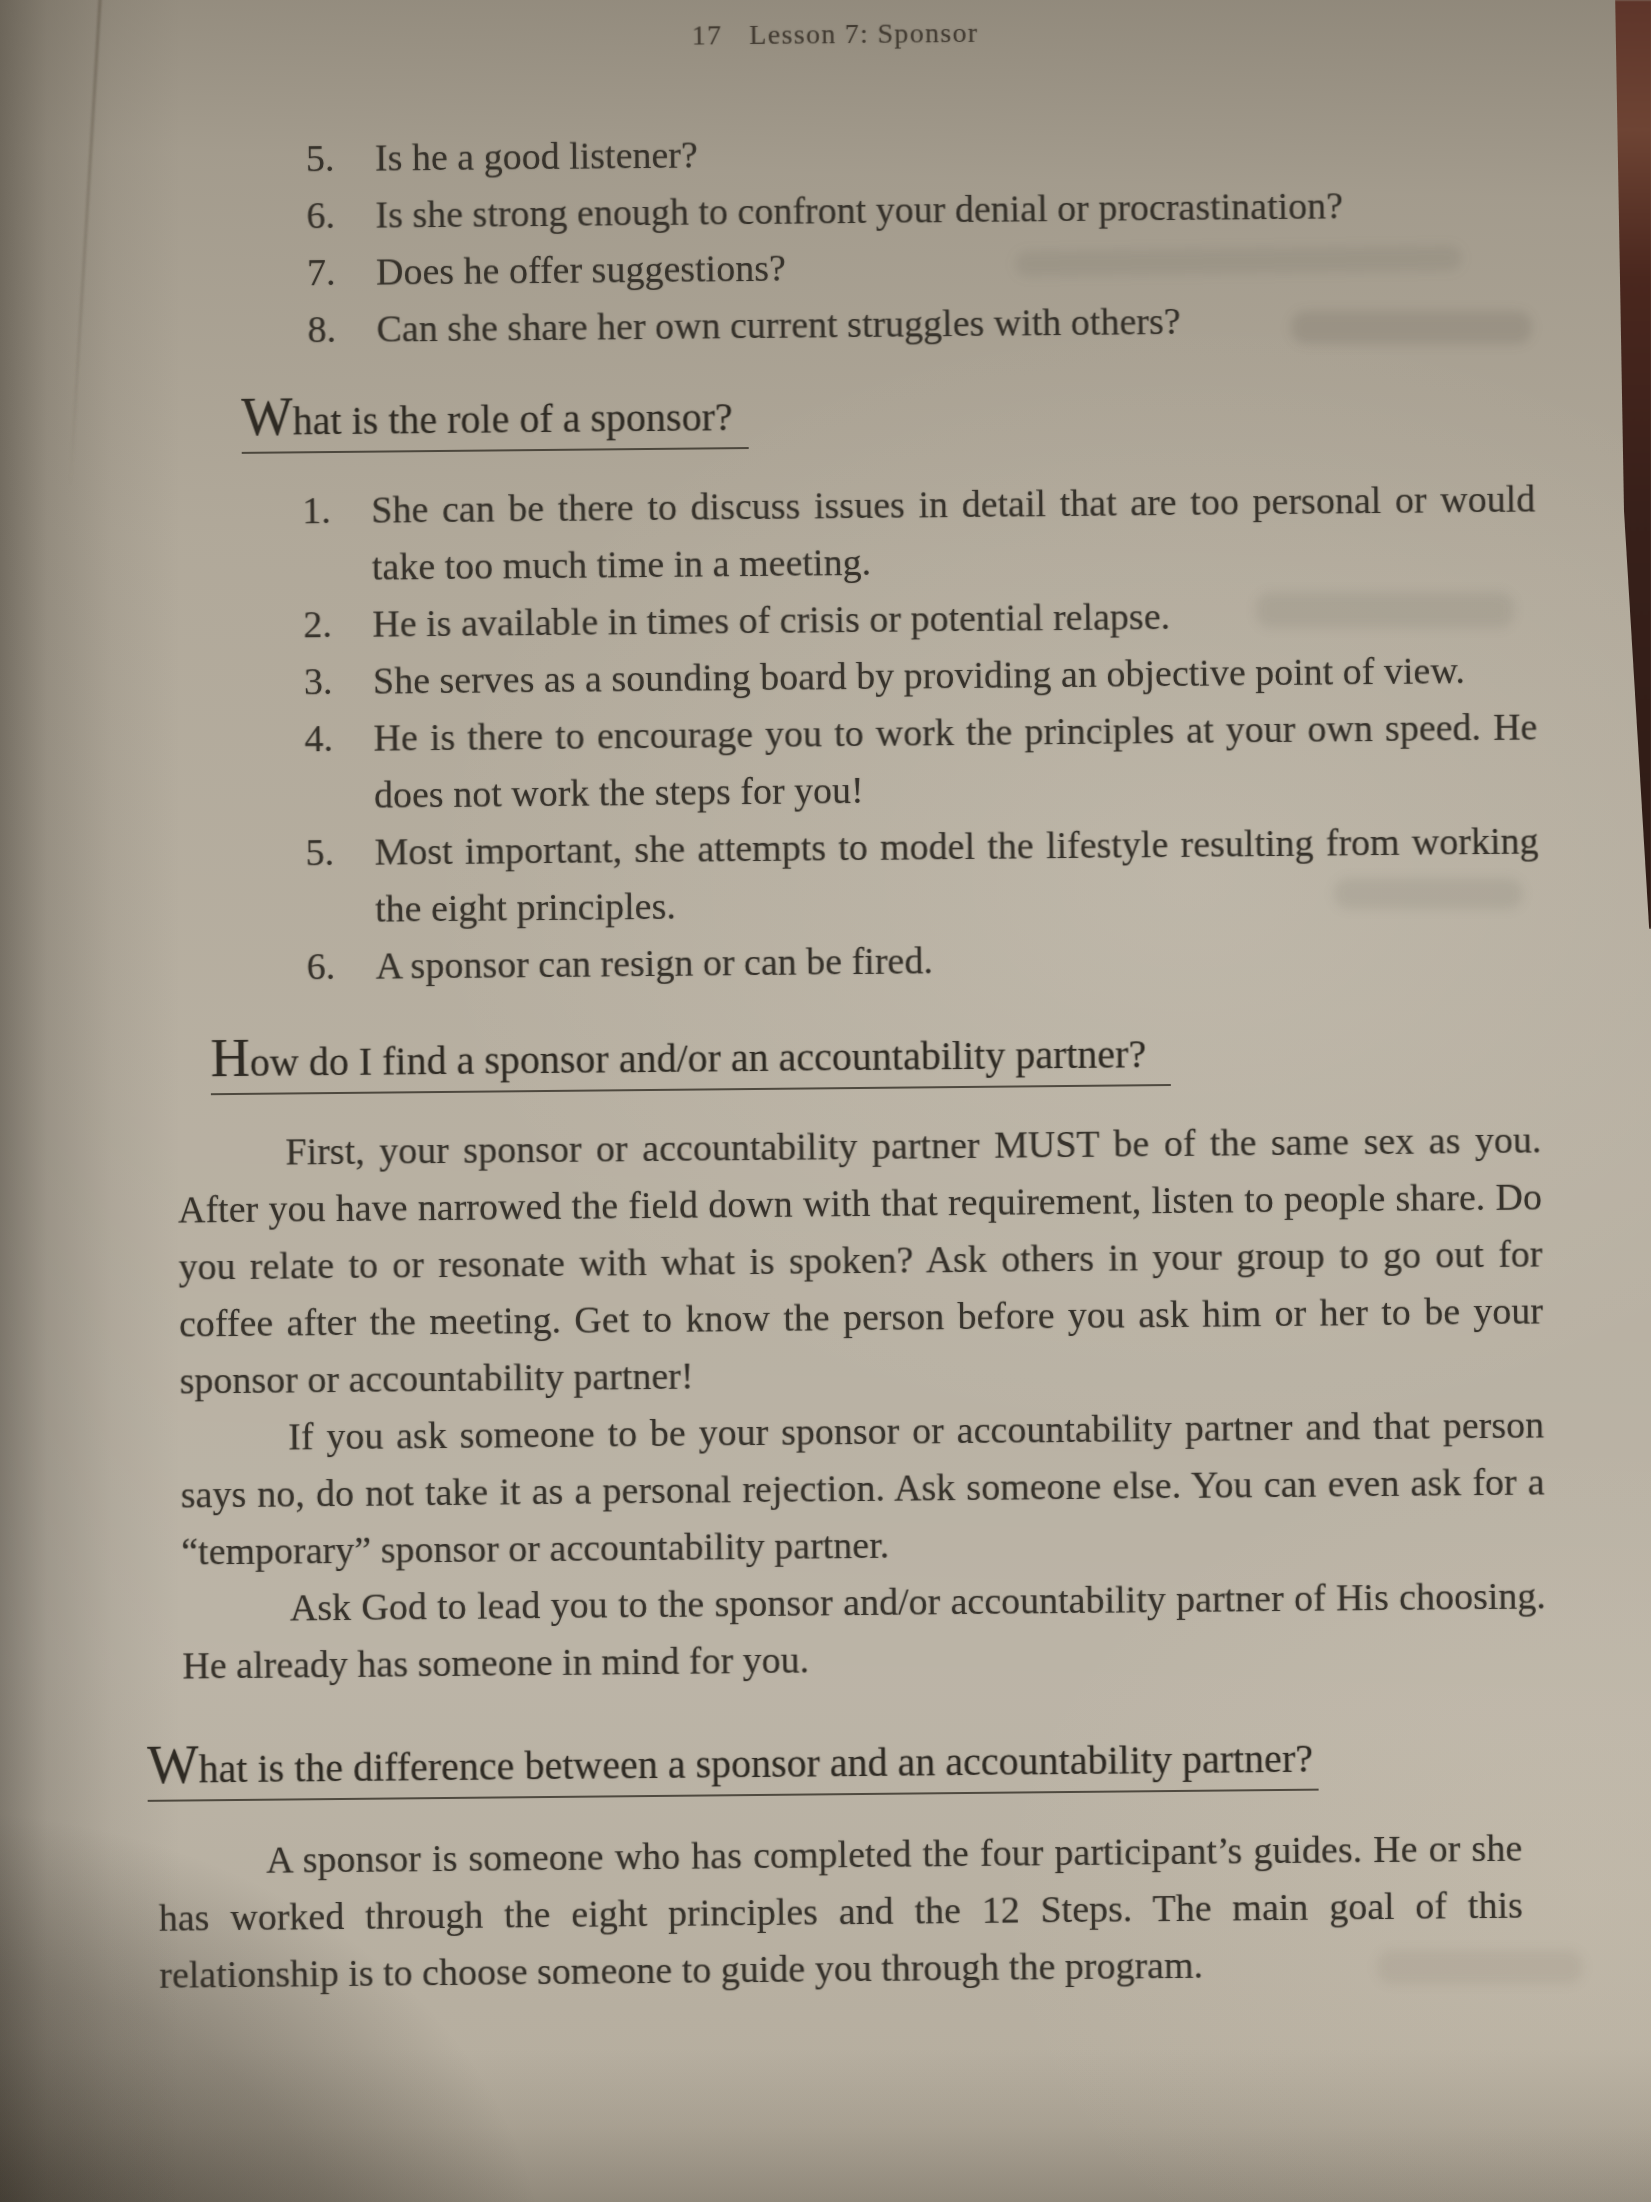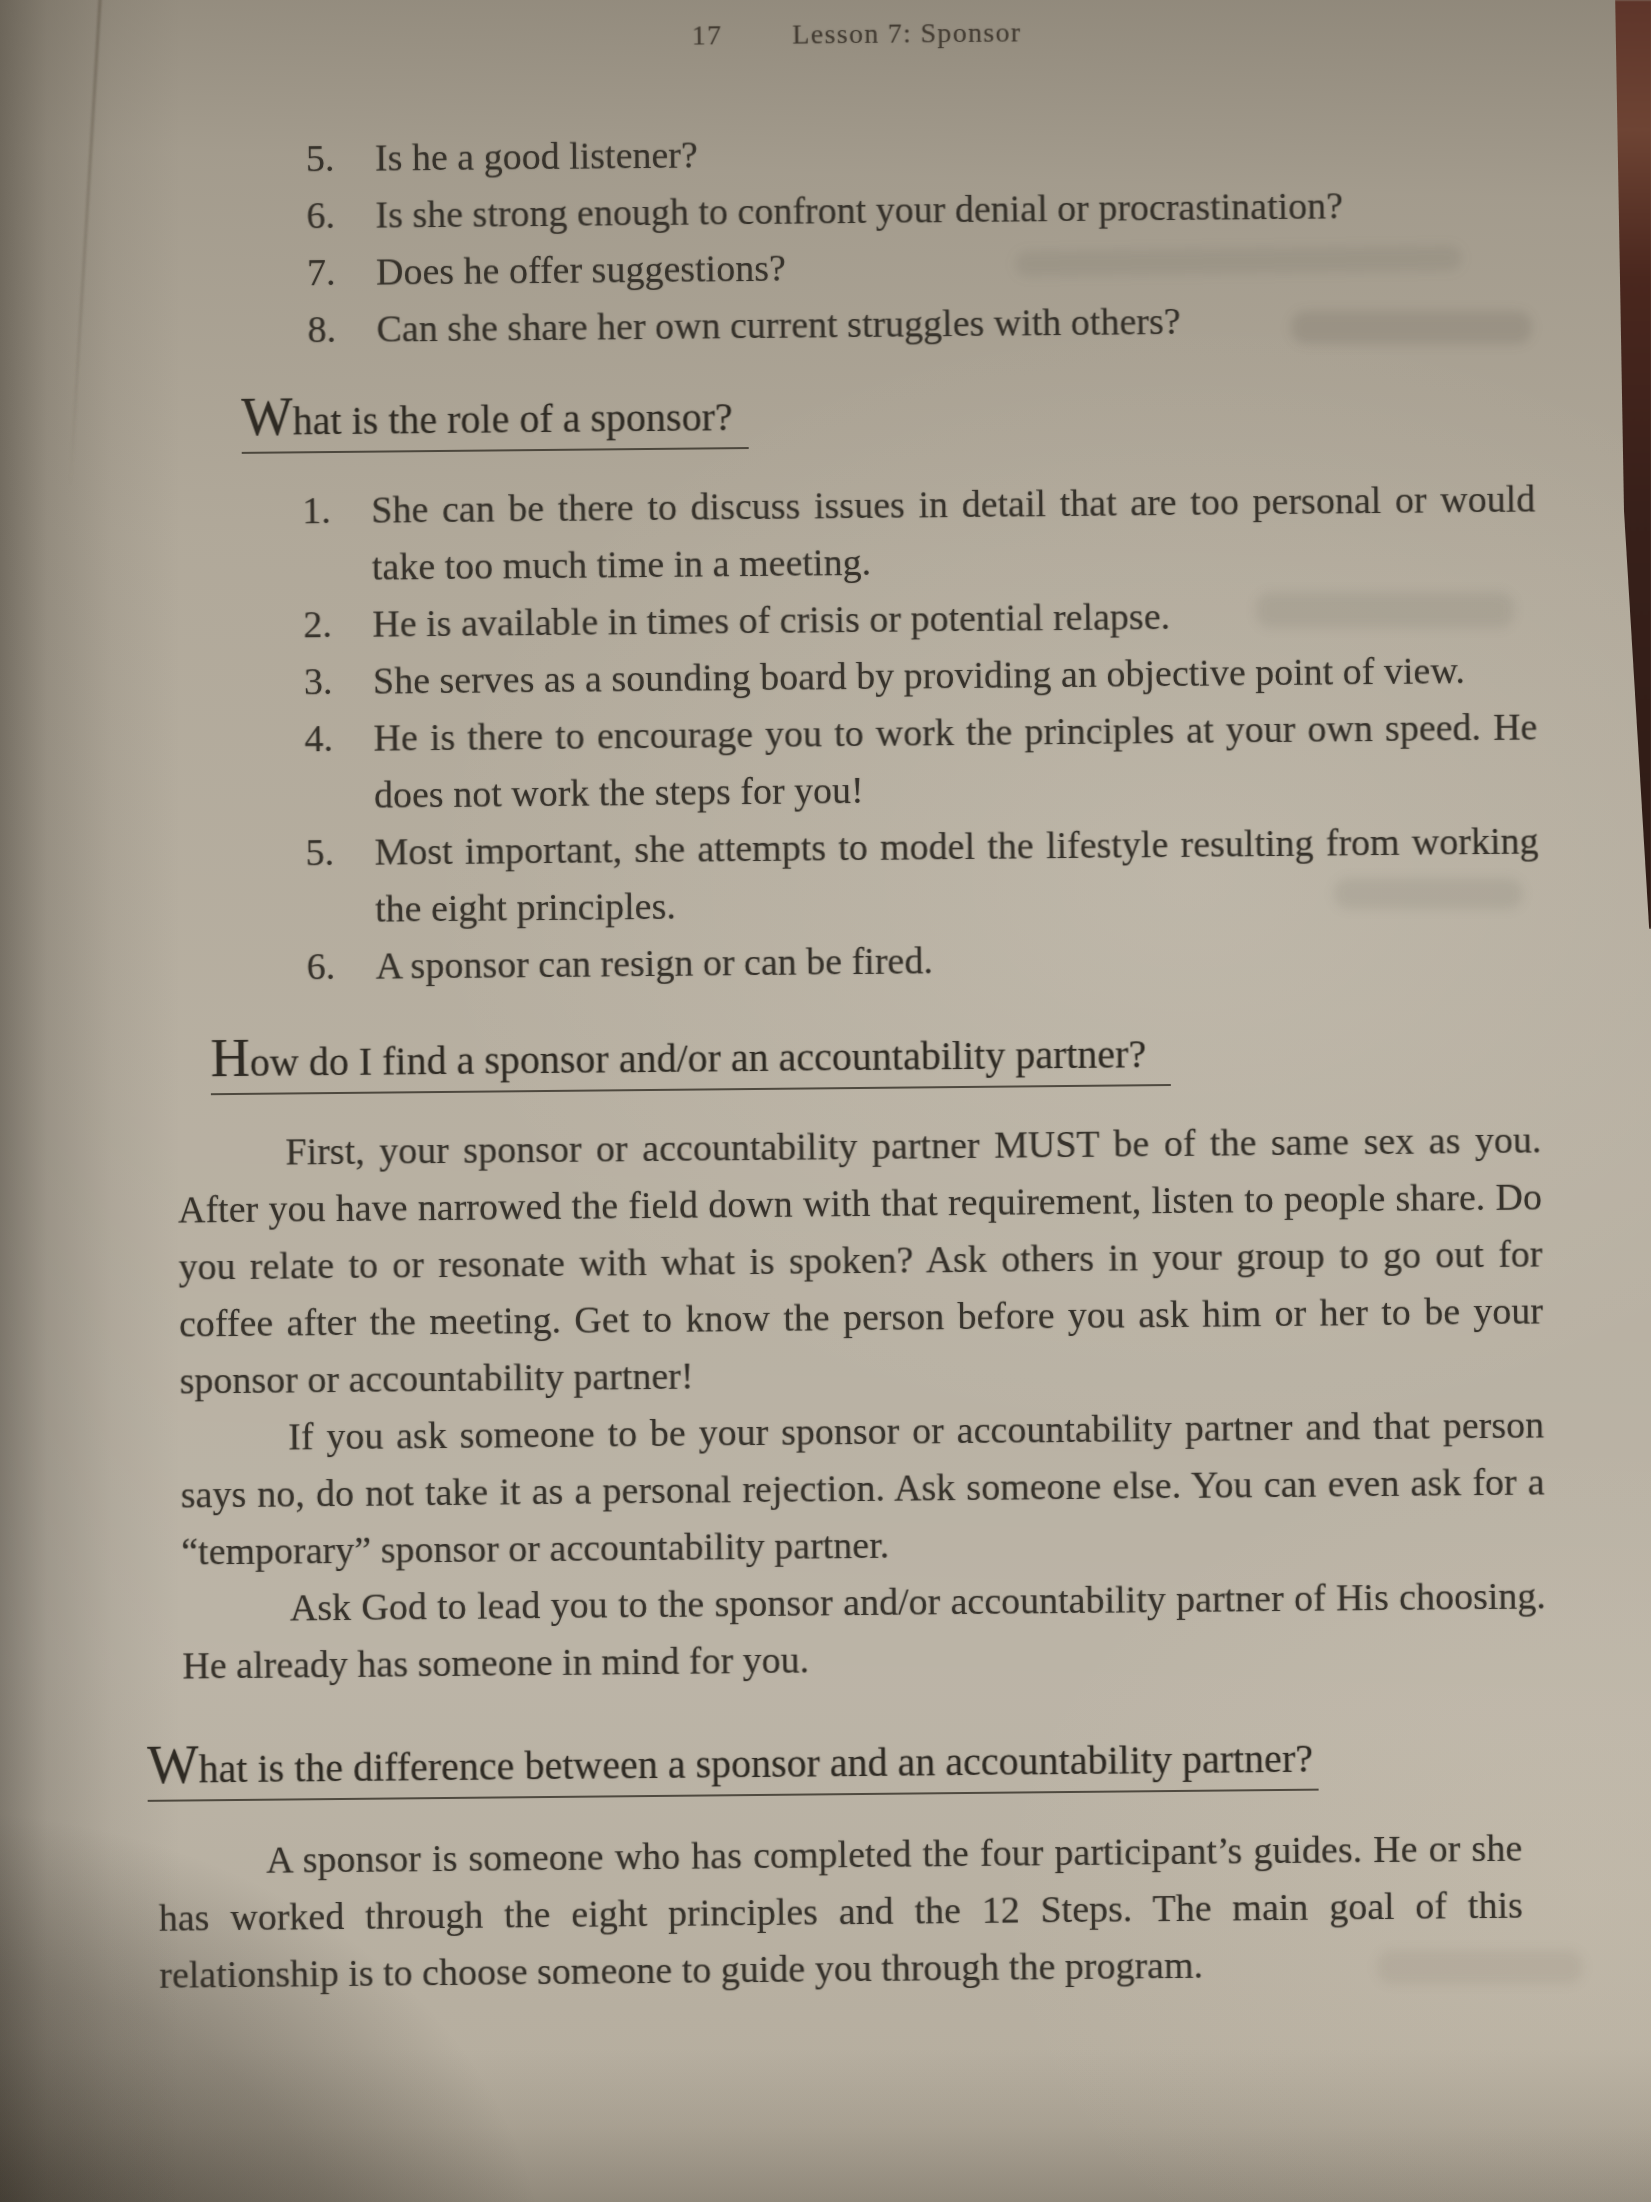--- a/index.html
+++ b/index.html
@@ -47,21 +47,21 @@
     color:#36322b;
     transform:rotate(-0.55deg);
     text-shadow:0 0 1.7px rgba(54,50,43,0.38);
     filter:blur(0.3px);
   }
   .running-header{
     margin:17px 0 0 525px;
     font-size:28px;line-height:34px;letter-spacing:1.3px;
     color:rgba(60,54,44,0.88);
   }
-  .running-header .pgnum{margin-right:70px;}
+  .running-header .pgnum{margin-right:27px;}
   .list{list-style:none;margin:0;padding:0;}
   .lrow{display:flex;font-size:38px;line-height:57px;}
   .lrow .num{flex:0 0 69px;}
   .qlist{margin-top:74px;padding-left:138px;}
   .qlist .txt{white-space:nowrap;}
   .rlist{margin-top:29px;padding-left:131px;}
   .rlist .txt{flex:1 1 auto;text-align:justify;}
   .heading{
     display:inline-block;
     font-size:40px;line-height:48px;

